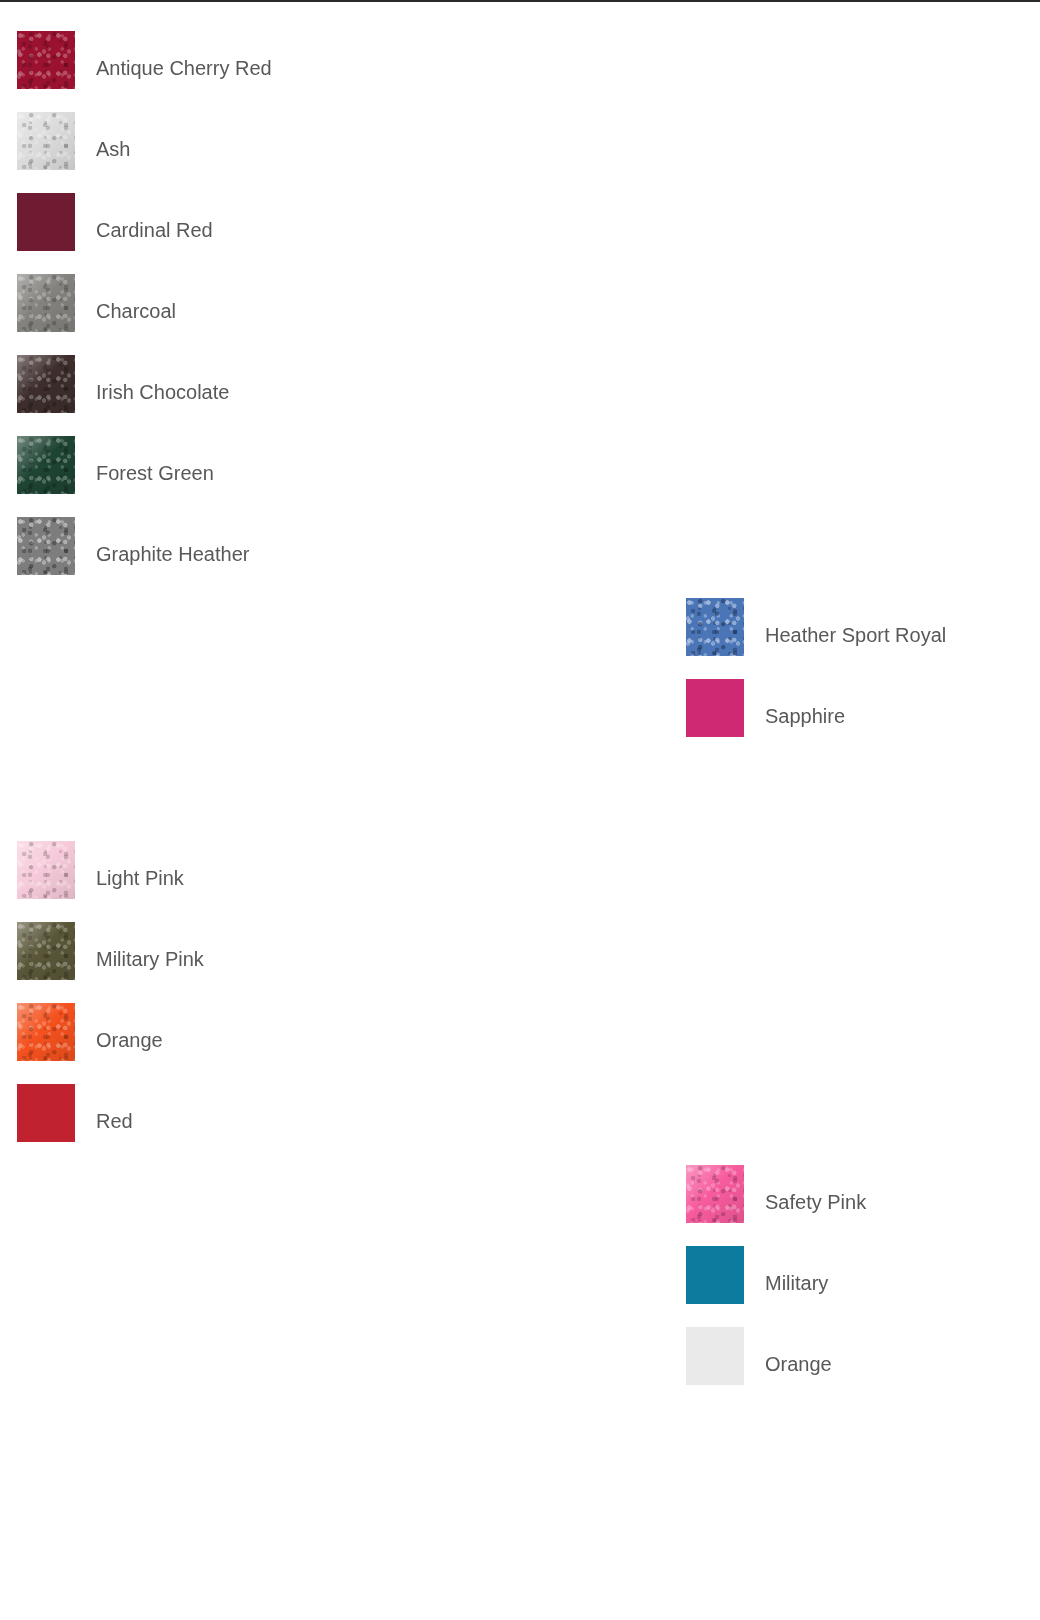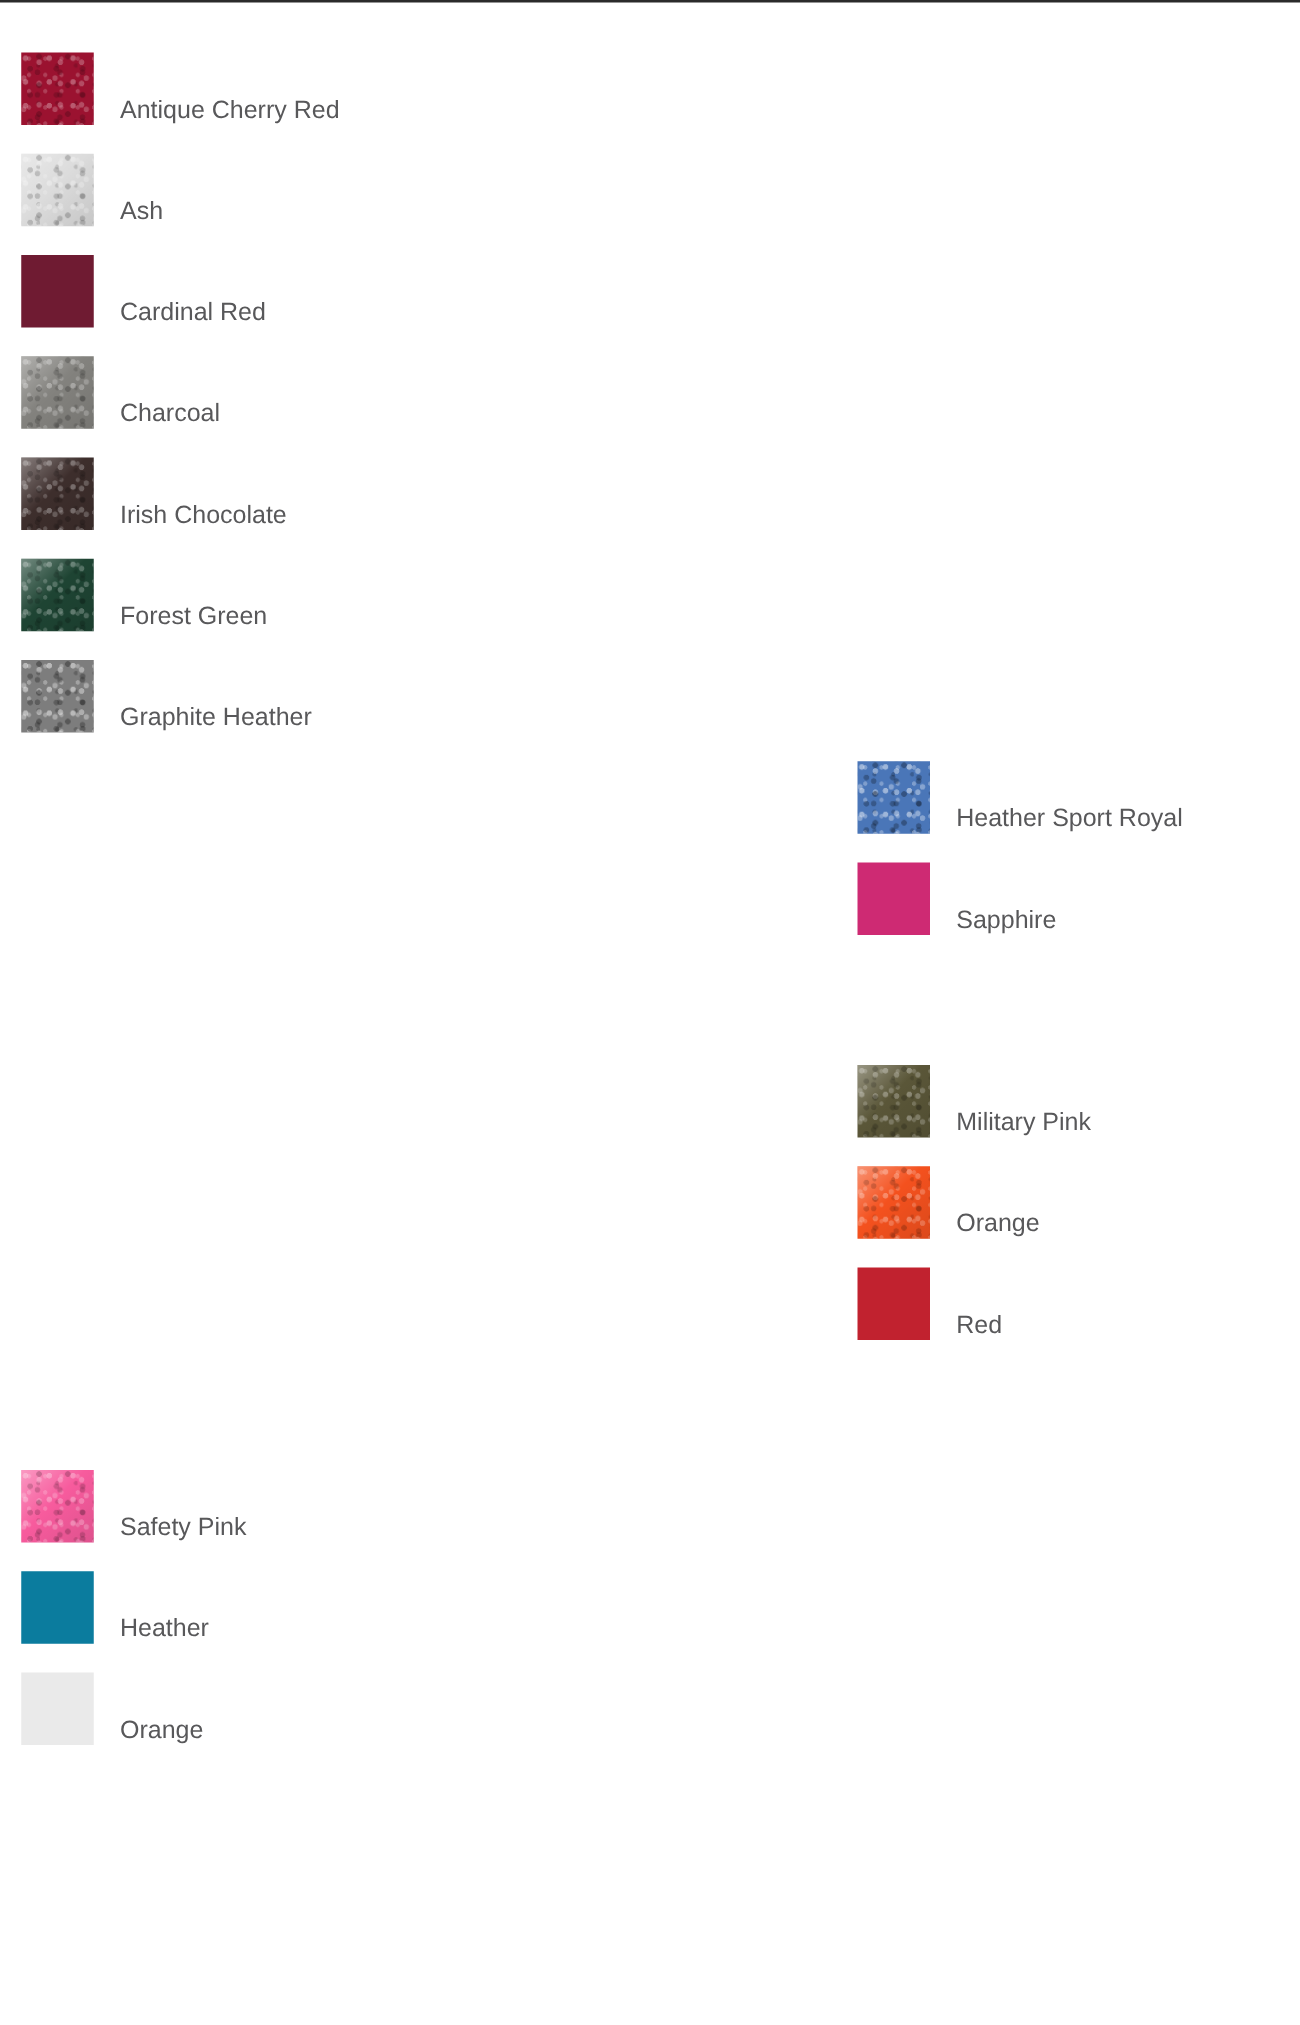--- a/index.html
+++ b/index.html
@@ -20,21 +20,21 @@
 
   #swatch-grid {
     display: grid;
     grid-template-columns: 669px 1fr;
     grid-auto-rows: 81px;
     padding-top: 17px;
   }
 
   .swatch-option {
     display: flex;
-    align-items: flex-end;
+    align-items: center;
     padding-left: 17px;
     cursor: pointer;
     position: relative;
   }
   .swatch-option.col-right { padding-left: 686px; }
 
   
   .swatch-chip-wrap {
     width: 58px;
     height: 58px;
@@ -144,20 +144,26 @@
     </div>
     <div class="swatch-option col-right"></div>
     <div class="swatch-option">
       <div class="swatch-chip-wrap">
         <div class="swatch-chip" style="background: rgb(206, 42, 115);"></div>
       </div>
       <span class="swatch-label">Sapphire</span>
     </div>
     <div class="swatch-option col-right is-hovered"></div>
     <div class="swatch-option col-right"></div>
+    <div class="swatch-option">
+      <div class="swatch-chip-wrap">
+        <div class="swatch-chip tex" style="background: linear-gradient(135deg, rgba(255, 255, 255, 0.38) 0%, rgba(255, 255, 255, 0) 45%, rgba(0, 0, 0, 0.1) 100%) rgb(246, 202, 218);"></div>
+      </div>
+      <span class="swatch-label">Light Pink</span>
+    </div>
     <div class="swatch-option col-right is-selected"></div>
     <div class="swatch-option">
       <div class="swatch-chip-wrap">
         <div class="swatch-chip tex" style="background: linear-gradient(135deg, rgba(255, 255, 255, 0.38) 0%, rgba(255, 255, 255, 0) 45%, rgba(0, 0, 0, 0.1) 100%) rgb(90, 86, 56);"></div>
       </div>
       <span class="swatch-label">Military Pink</span>
     </div>
     <div class="swatch-option col-right"></div>
     <div class="swatch-option">
       <div class="swatch-chip-wrap">
@@ -178,21 +184,21 @@
       <div class="swatch-chip-wrap">
         <div class="swatch-chip tex" style="background: linear-gradient(135deg, rgba(255, 255, 255, 0.38) 0%, rgba(255, 255, 255, 0) 45%, rgba(0, 0, 0, 0.1) 100%) rgb(247, 91, 157);"></div>
       </div>
       <span class="swatch-label">Safety Pink</span>
     </div>
     <div class="swatch-option col-right"></div>
     <div class="swatch-option">
       <div class="swatch-chip-wrap">
         <div class="swatch-chip" style="background: rgb(11, 124, 158);"></div>
       </div>
-      <span class="swatch-label">Heather</span>
+      <span class="swatch-label">Military</span>
     </div>
     <div class="swatch-option col-right"></div>
     <div class="swatch-option">
       <div class="swatch-chip-wrap">
         <div class="swatch-chip" style="background: rgb(234, 234, 234);"></div>
       </div>
       <span class="swatch-label">Orange</span>
     </div>
     <div></div>
   </div>

